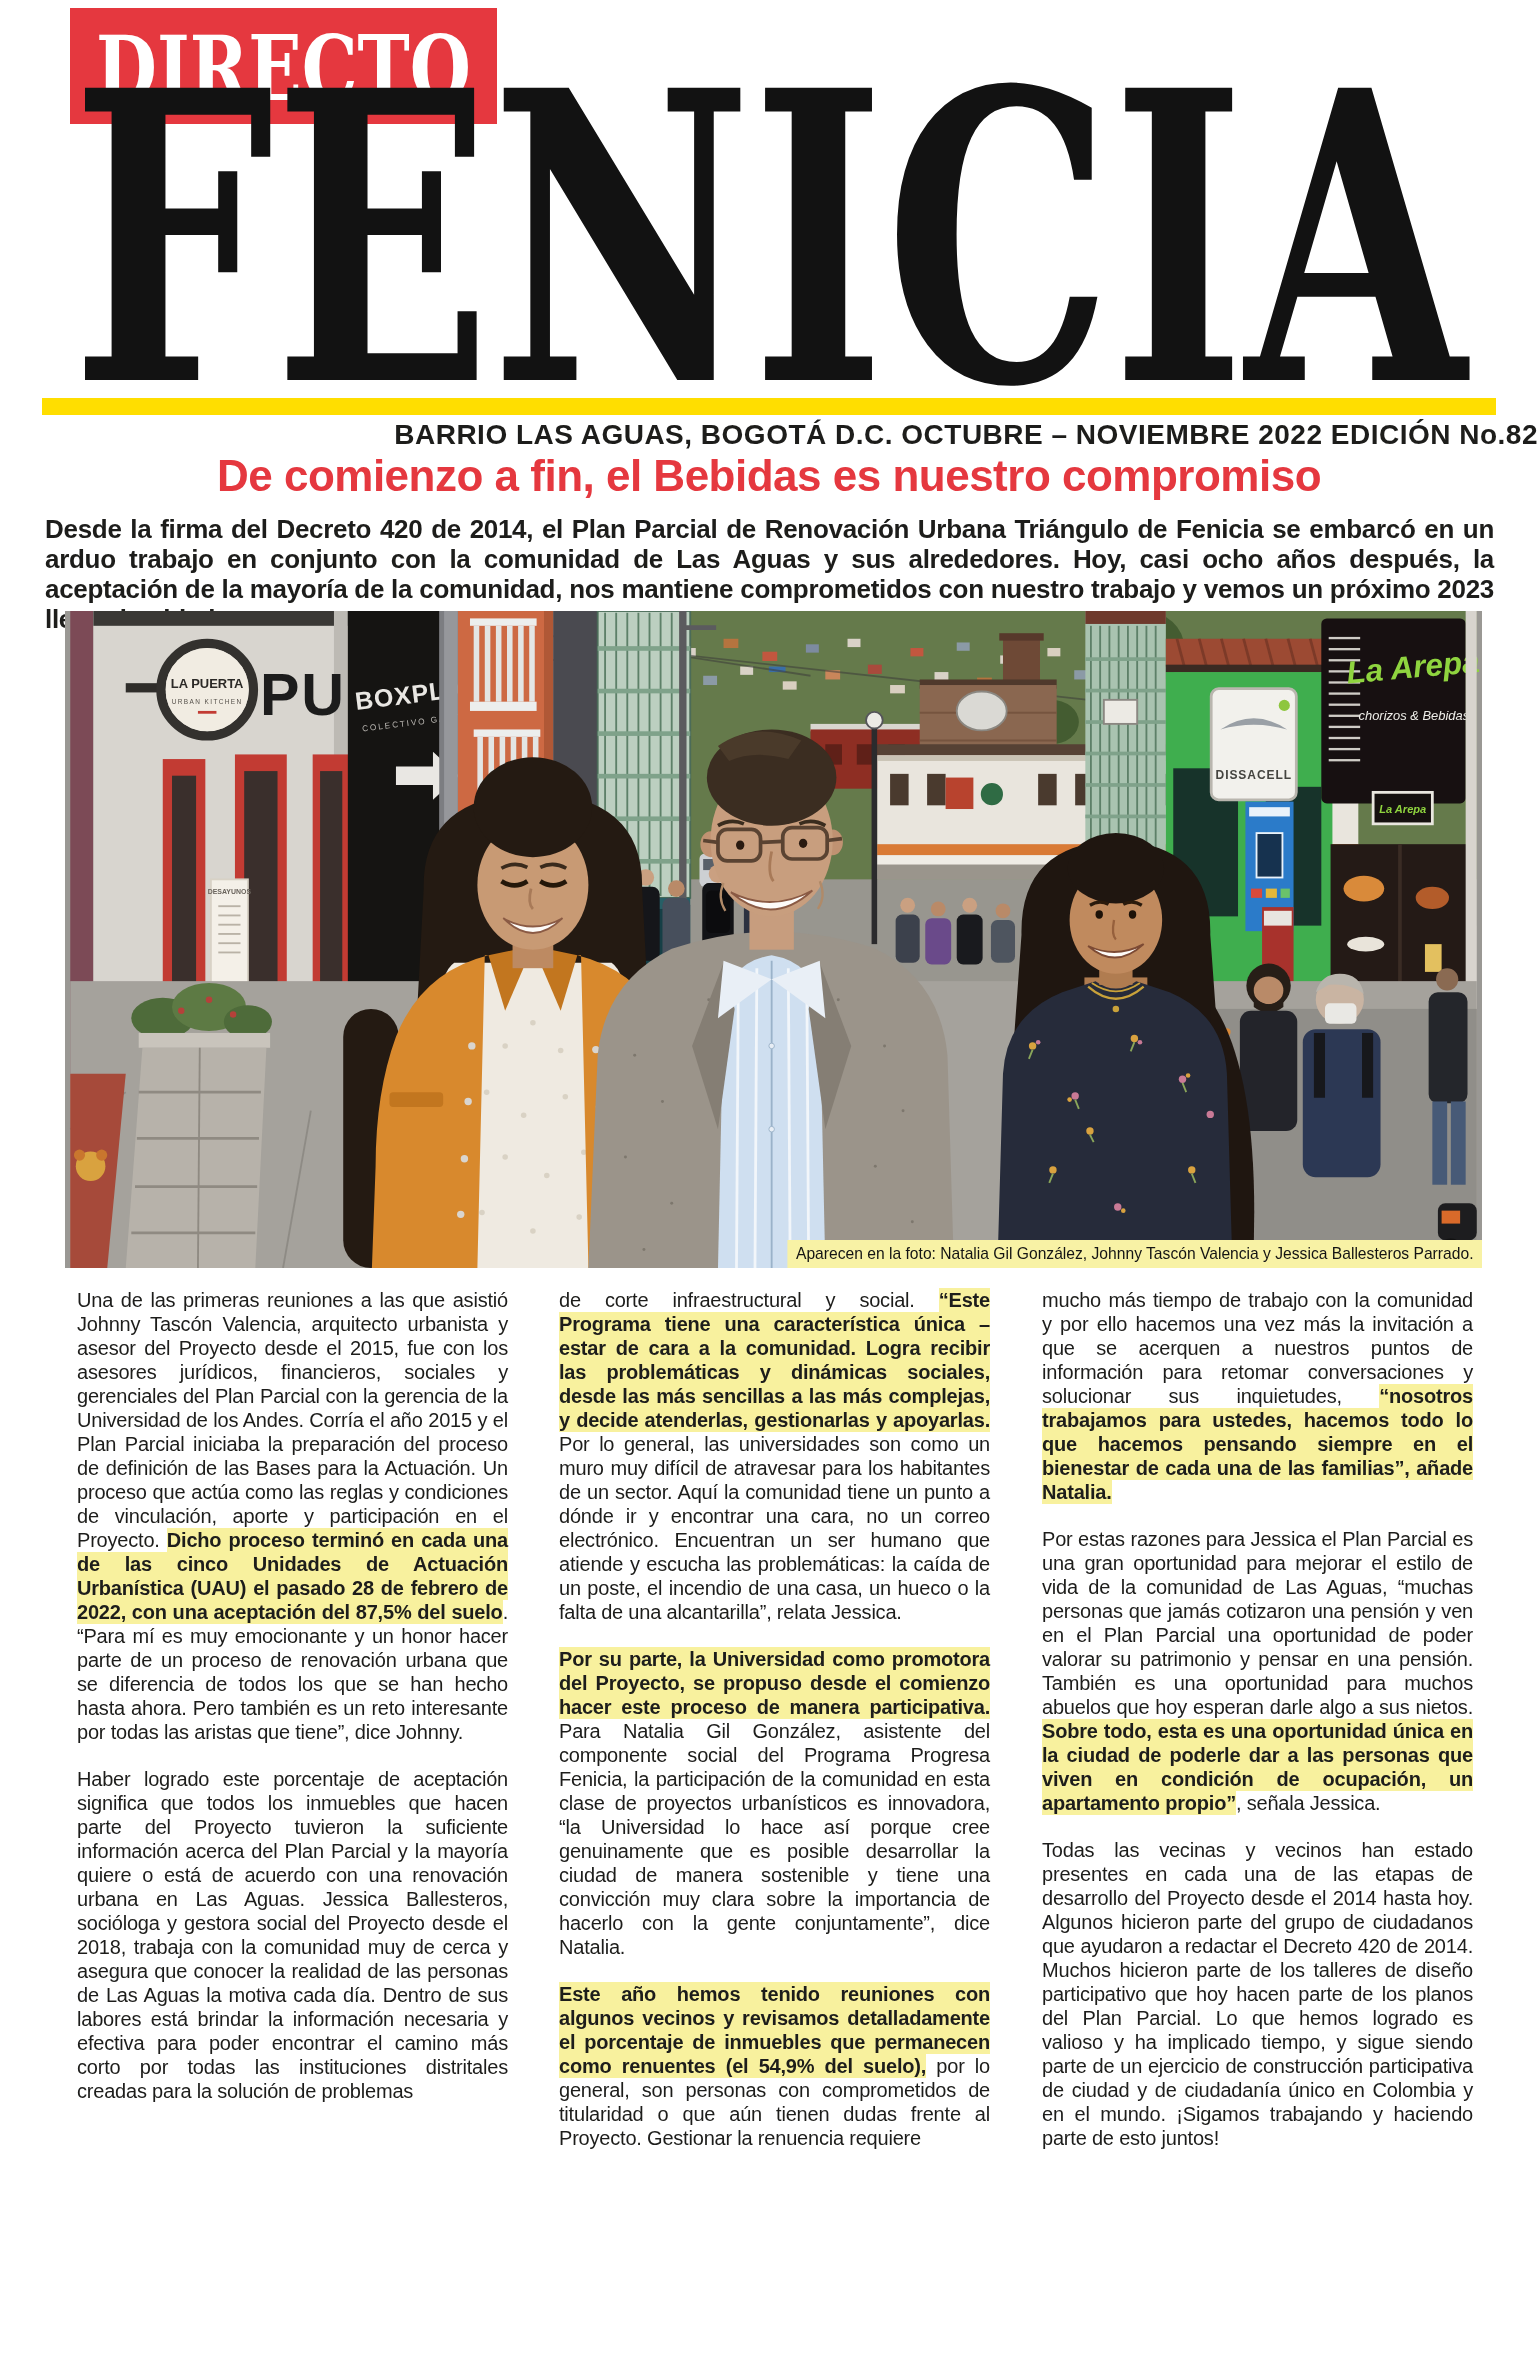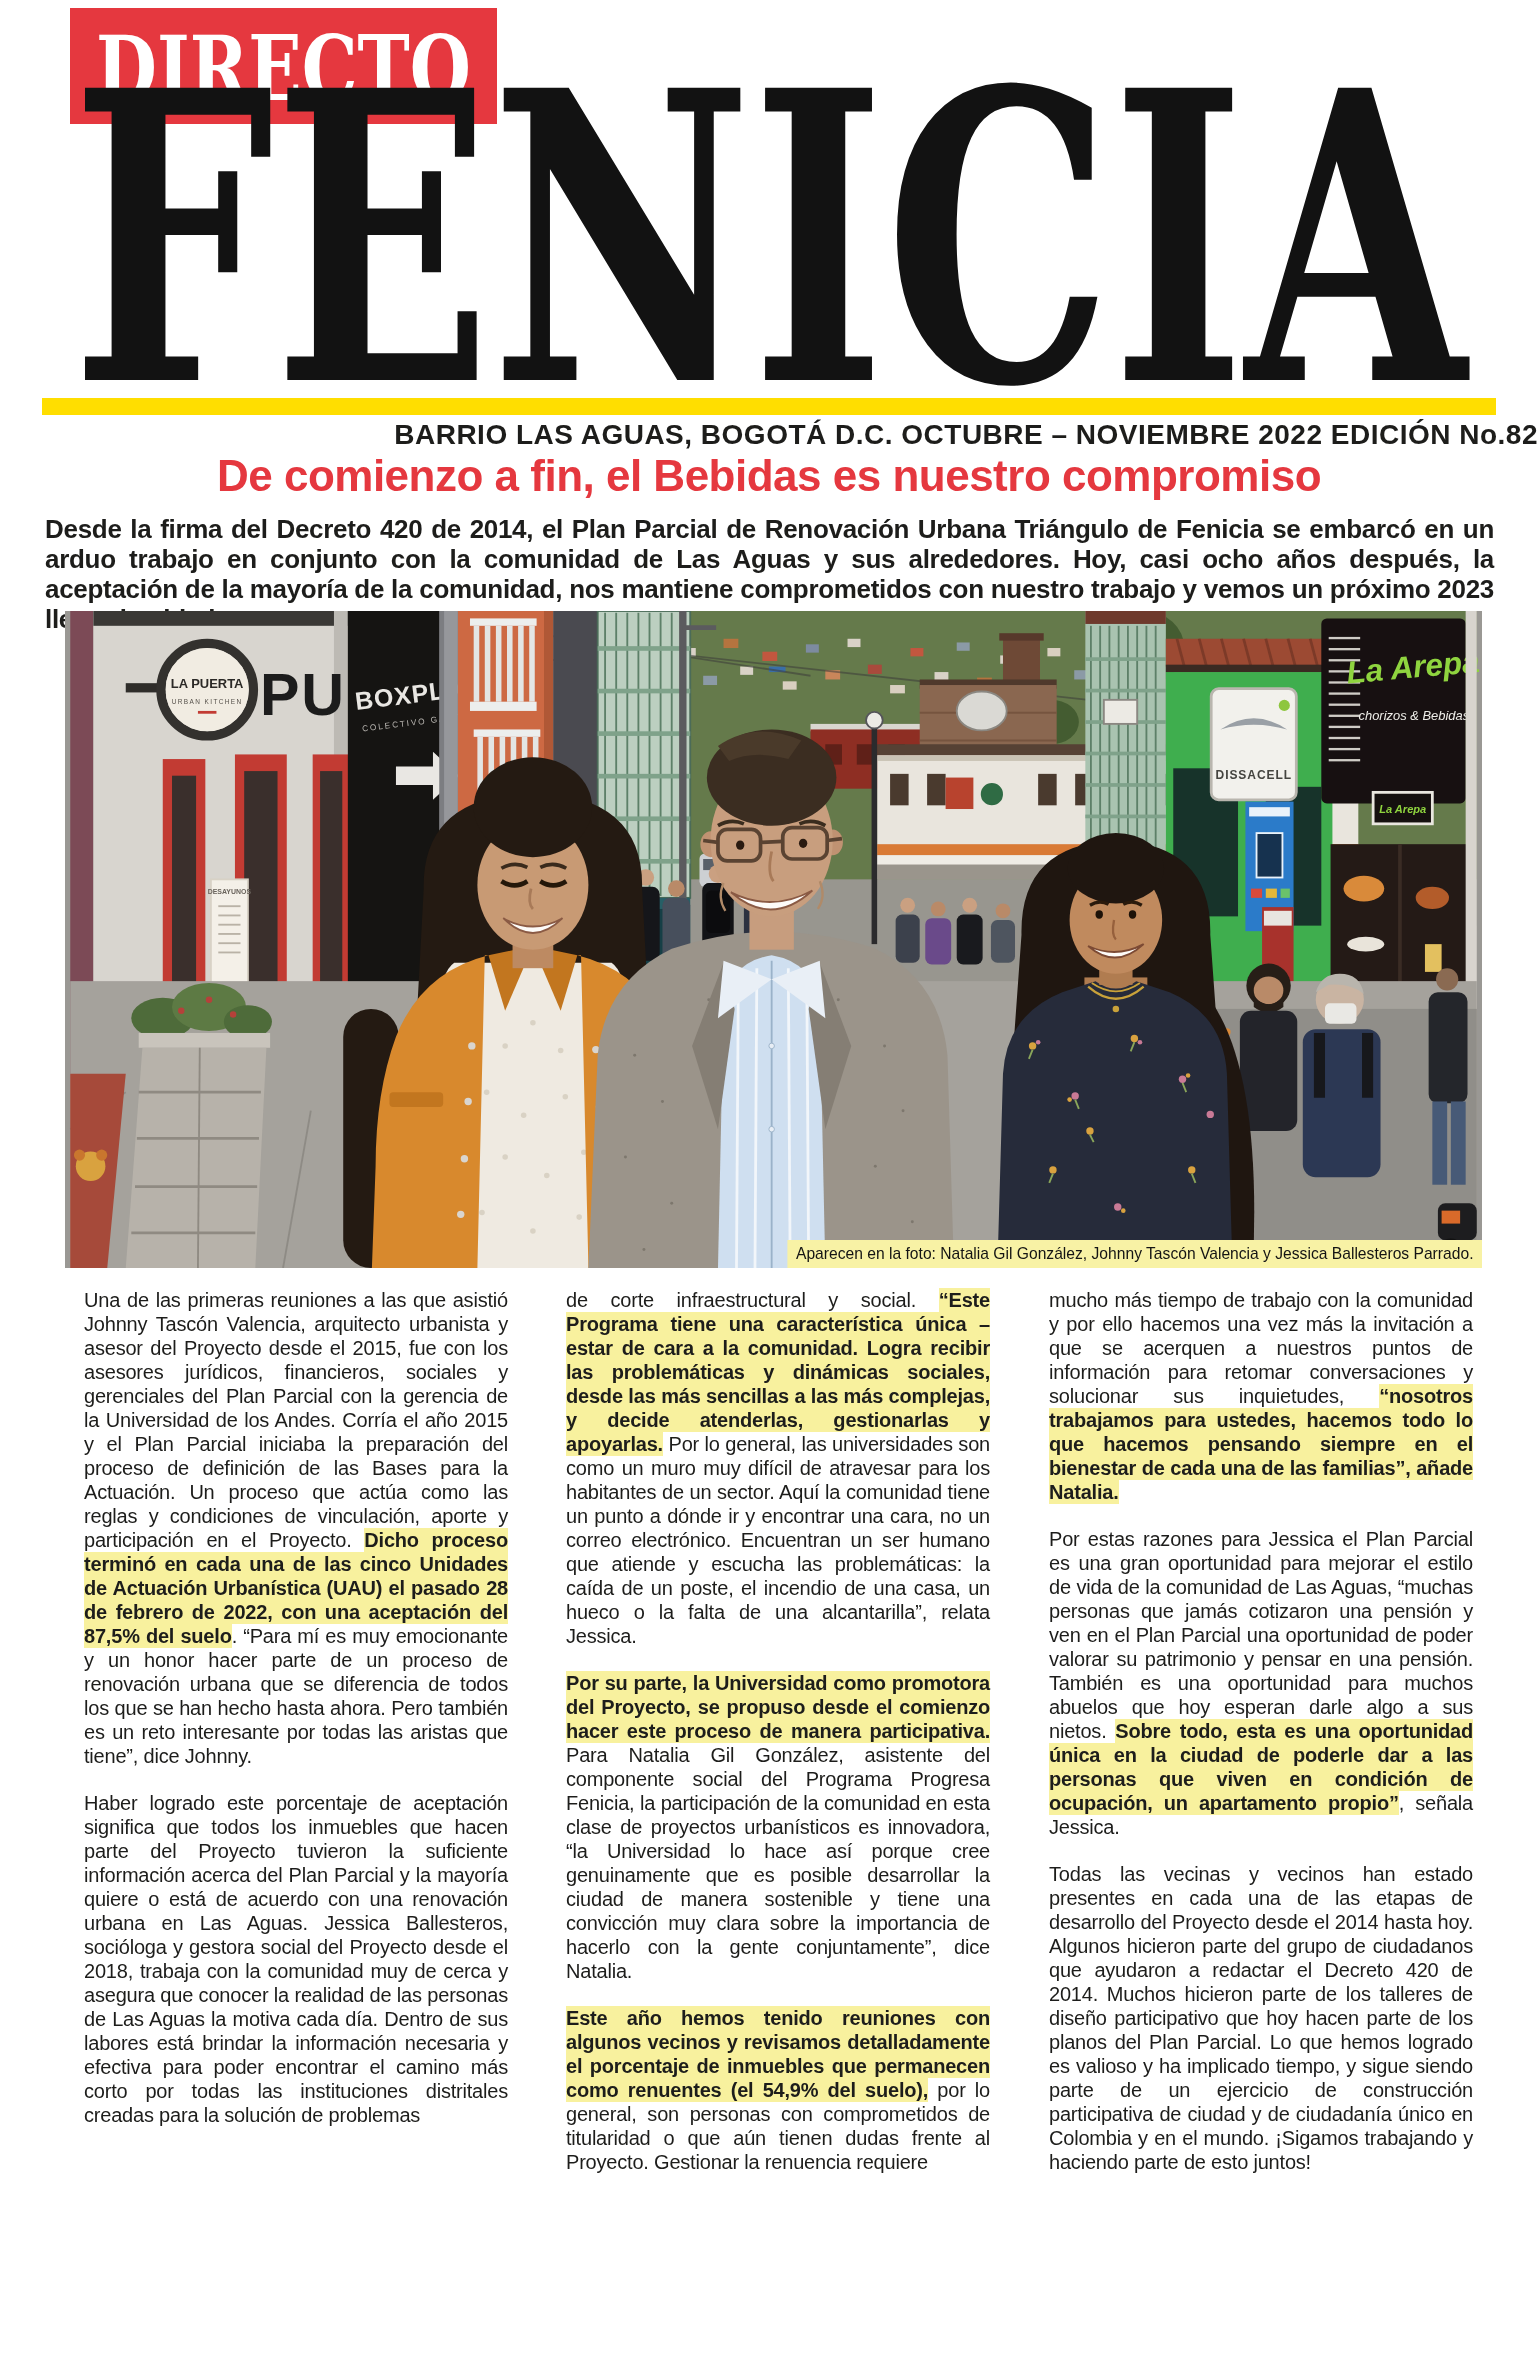--- a/index.html
+++ b/index.html
@@ -21,21 +21,21 @@
   .photo{position:absolute;left:65px;top:611px;width:1417px;height:657px;overflow:hidden;background:#9a9894;}
   .photo-svg{display:block;width:1417px;height:657px;}
   .photo-svg text{font-family:"Liberation Sans", sans-serif;}
   .caption{position:absolute;right:0;bottom:0;height:28px;line-height:28px;background:var(--pale,#f8f2a5);
            font-size:17px;padding:0 9.3px;white-space:nowrap;color:#141414;
            transform:scaleX(.92);transform-origin:100% 100%;}
   
   .body-block{position:absolute;left:0;top:1288px;width:1538px;}
   .col{position:absolute;top:0;width:438px;font-size:20px;line-height:24px;letter-spacing:-0.2px;
        text-align:justify;}
-  .col p{margin:0 0 23px 14px;}
+  .col p{margin:0 0 23px 7px;}
   .col-1{left:70px;} .col-2{left:552px;} .col-3{left:1035px;}
   .hl{background:var(--hl,#f8f19e);font-weight:bold;padding:0.9px 0;
       -webkit-box-decoration-break:clone;box-decoration-break:clone;}
 </style>
 </head>
 <body>
 
 <div class="page" style="--red: #e5383f; --yellow: #ffde00; --hl: #f8f19e; --pale: #f8f2a5; --ink: #1d1d1b;">
 
   <div class="kicker-box">

